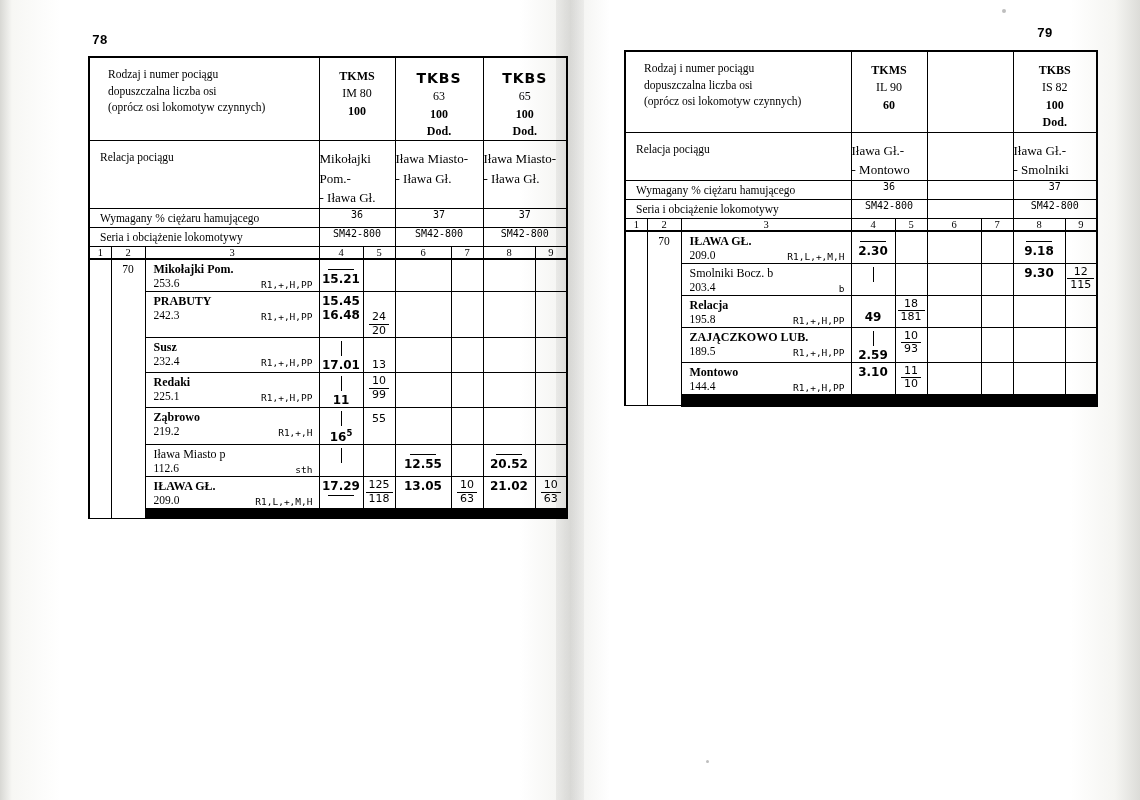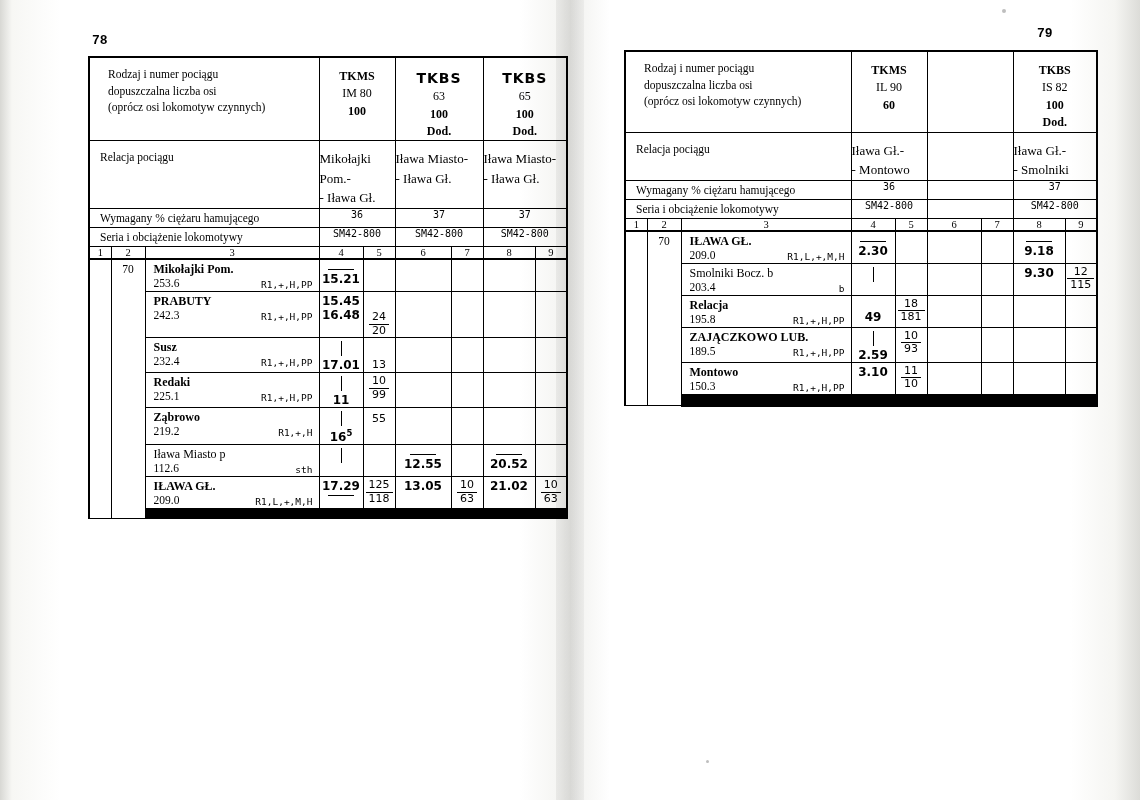--- a/index.html
+++ b/index.html
@@ -721,21 +721,21 @@
       <td></td>
       <td></td>
       <td></td>
       <td class="thickR"></td>
     </tr>
 
     <tr>
       <td>
         <div class="st-name">Montowo</div>
         <div class="st-km">
-          <span>150.3</span>
+          <span>144.4</span>
           <span class="codes">R1,+,H,PP</span>
         </div>
       </td>
       <td class="tcell">
         <span class="top">3.10</span>
       </td>
       <td>
         <div style="padding-top:2px;text-align:center">
           <span class="fr">
             <span class="n">11</span>

